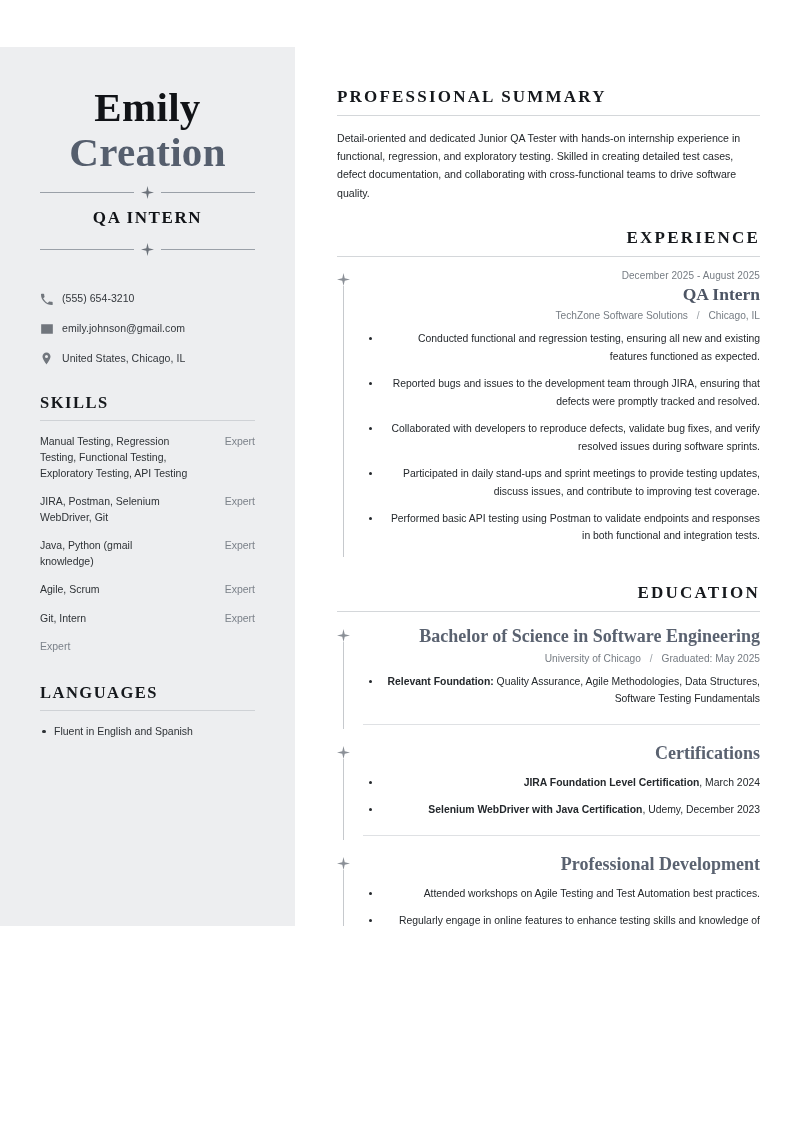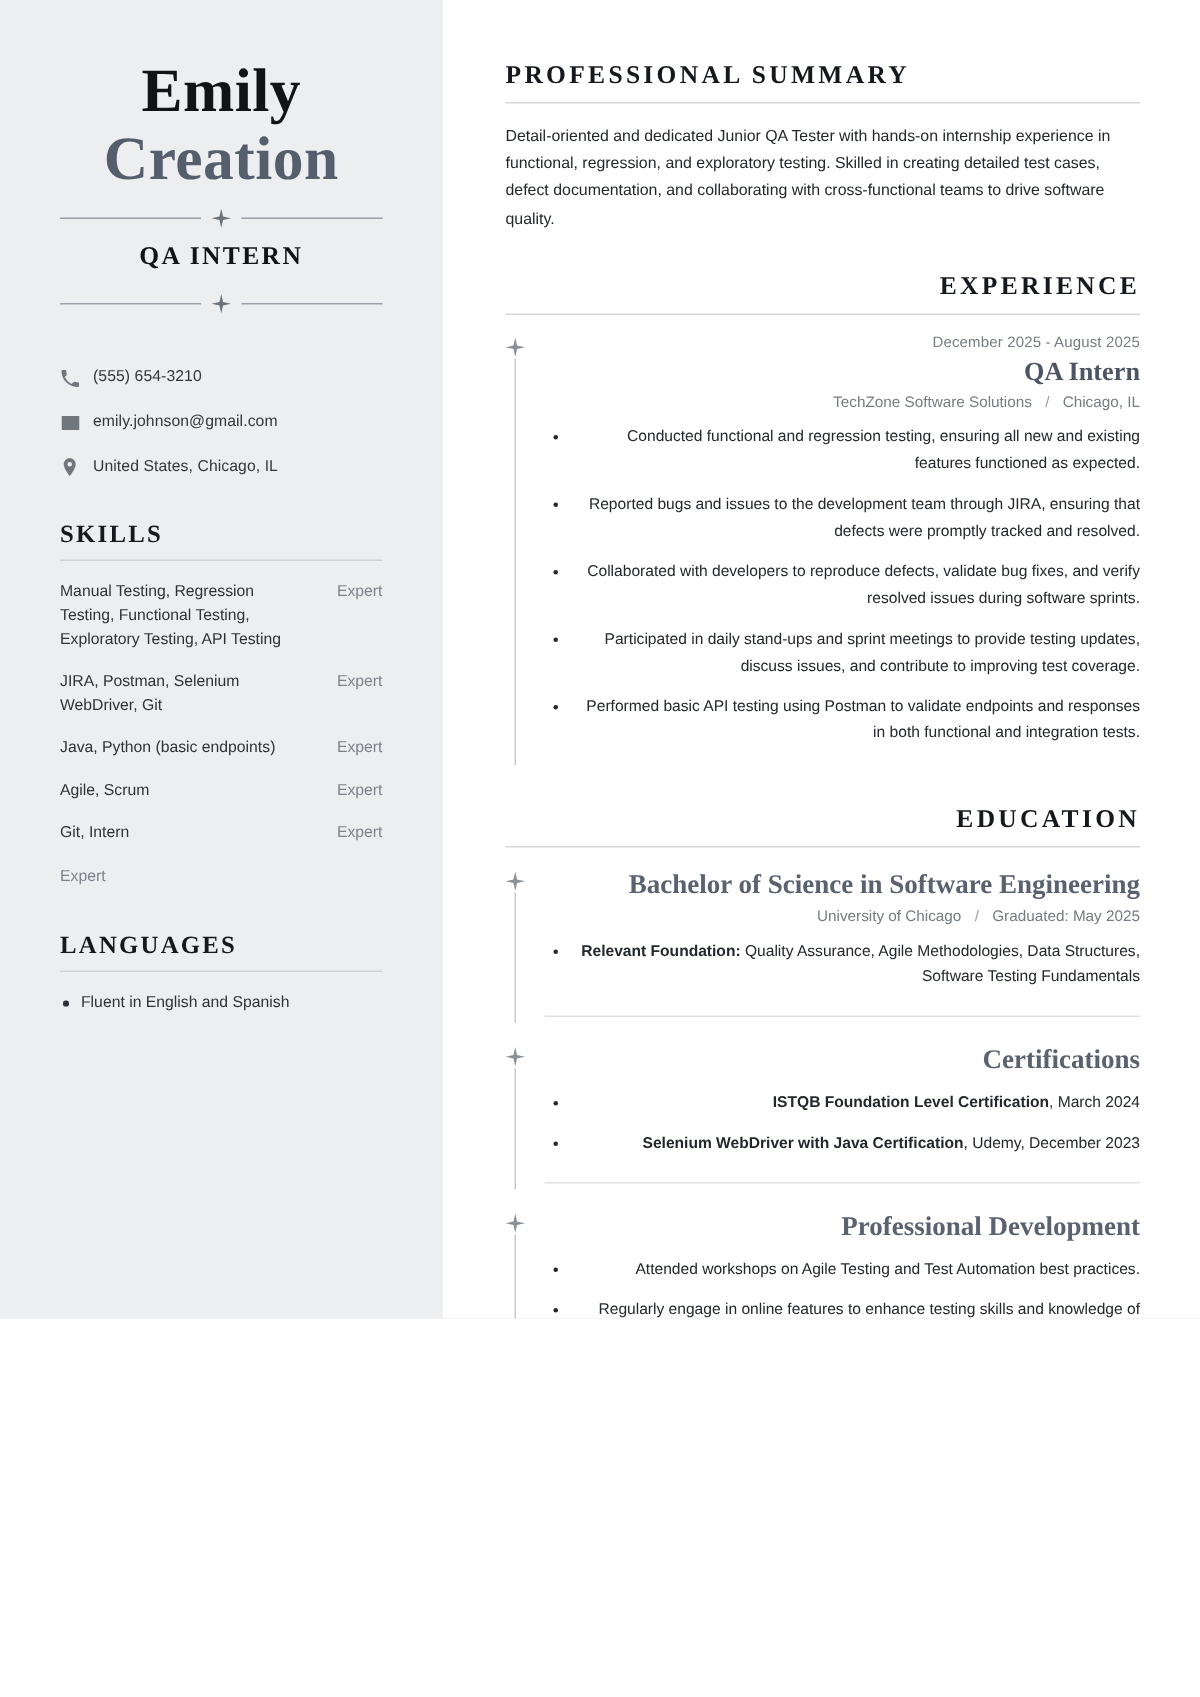--- a/index.html
+++ b/index.html
@@ -6,22 +6,23 @@
   html, body {
     margin: 0; padding: 0;
     width: 800px; height: 1131px;
     background: #ffffff;
     font-family: "Liberation Sans", sans-serif;
   }
   .page {
     position: relative;
     width: 800px; height: 879px;
     display: flex;
-    background: #e5e5e5;
+    background: #eab308;
     overflow: hidden;
+    margin-top: 47px;
   }
 
   
   .sidebar {
     width: 295px;
     flex: 0 0 295px;
     background: #edeef0;
     padding: 0 40px;
   }
   .name-block { padding-top: 38px; text-align: center; }
@@ -309,21 +310,21 @@
 
       <div class="skill-row">
         <span class="skill-name">Manual Testing, Regression Testing, Functional Testing, Exploratory Testing, API Testing</span>
         <span class="skill-level">Expert</span>
       </div>
       <div class="skill-row">
         <span class="skill-name">JIRA, Postman, Selenium WebDriver, Git</span>
         <span class="skill-level">Expert</span>
       </div>
       <div class="skill-row">
-        <span class="skill-name">Java, Python (basic endpoints)</span>
+        <span class="skill-name">Java, Python (gmail knowledge)</span>
         <span class="skill-level">Expert</span>
       </div>
       <div class="skill-row">
         <span class="skill-name">Agile, Scrum</span>
         <span class="skill-level">Expert</span>
       </div>
       <div class="skill-row">
         <span class="skill-name">Git, Intern</span>
         <span class="skill-level">Expert</span>
       </div>
@@ -408,21 +409,21 @@
       <div class="tl-entry" style="margin-top:14px;">
         <span class="tl-marker">
           <svg width="13" height="13" viewBox="0 0 24 24">
               <path d="M12 0 L14.2 9.8 L24 12 L14.2 14.2 L12 24 L9.8 14.2 L0 12 L9.8 9.8 Z" fill="#8b9097"></path>
             </svg>
         </span>
         <span class="tl-line"></span>
         <div class="tl-inner edu-inner-pad">
           <div class="edu-heading">Certifications</div>
           <ul class="bullets">
-            <li><b>ISTQB Foundation Level Certification</b><span>, March 2024</span></li>
+            <li><b>JIRA Foundation Level Certification</b><span>, March 2024</span></li>
             <li><b>Selenium WebDriver with Java Certification</b><span>, Udemy, December 2023</span></li>
           </ul>
           <div class="sub-rule"></div>
         </div>
       </div>
 
       <div class="tl-entry" style="margin-top:14px;">
         <span class="tl-marker">
           <svg width="13" height="13" viewBox="0 0 24 24">
               <path d="M12 0 L14.2 9.8 L24 12 L14.2 14.2 L12 24 L9.8 14.2 L0 12 L9.8 9.8 Z" fill="#8b9097"></path>

